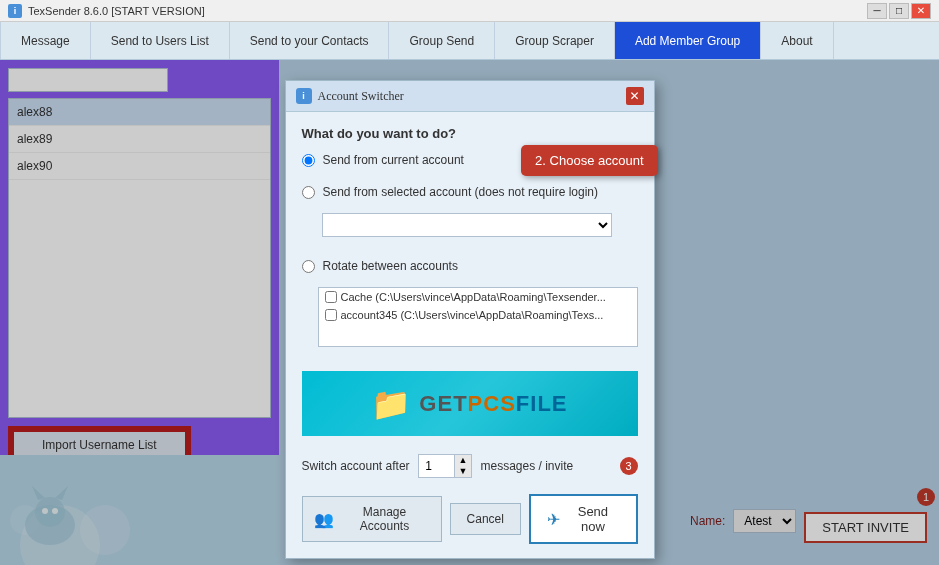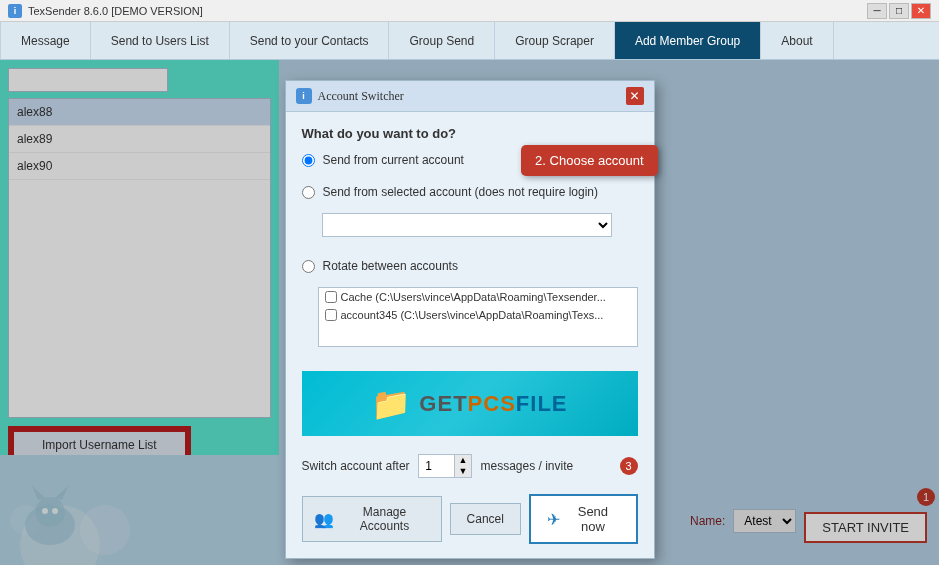--- a/index.html
+++ b/index.html
@@ -71,36 +71,36 @@
       cursor: pointer;
       font-size: 12px;
       color: #333;
       border-right: 1px solid #c0d0e0;
       background: #dce8f0;
     }
     .tab:first-child {
       border-left: 1px solid #c0d0e0;
     }
     .tab.active {
-      background: #0c4a6e;
+      background: #1d4ed8;
       color: white;
       font-weight: 500;
     }
 
     
     .main-content {
       display: flex;
       height: calc(565px - 22px - 38px);
       position: relative;
     }
 
     
     .left-panel {
       width: 280px;
-      background: #5eead4;
+      background: #8b5cf6;
       border-right: 1px solid #c0d0e0;
       display: flex;
       flex-direction: column;
       padding: 8px;
     }
     .search-box {
       background: white;
       border: 1px solid #b0c0d0;
       height: 24px;
       margin-bottom: 6px;
@@ -445,21 +445,21 @@
       position: absolute;
       border-radius: 50%;
       background: rgba(255,255,255,0.15);
     }
   </style>
 </head>
 <body>
 
 <div class="title-bar">
   <div class="title-bar-icon">i</div>
-  <span class="title-bar-text">TexSender 8.6.0 [DEMO VERSION]</span>
+  <span class="title-bar-text">TexSender 8.6.0 [START VERSION]</span>
   <div class="title-bar-controls">
     <div class="title-bar-btn">─</div>
     <div class="title-bar-btn">□</div>
     <div class="title-bar-btn" style="background:#e74c3c;color:white;">✕</div>
   </div>
 </div>
 
 <div class="tab-bar">
   <div class="tab">Message</div>
   <div class="tab">Send to Users List</div>

